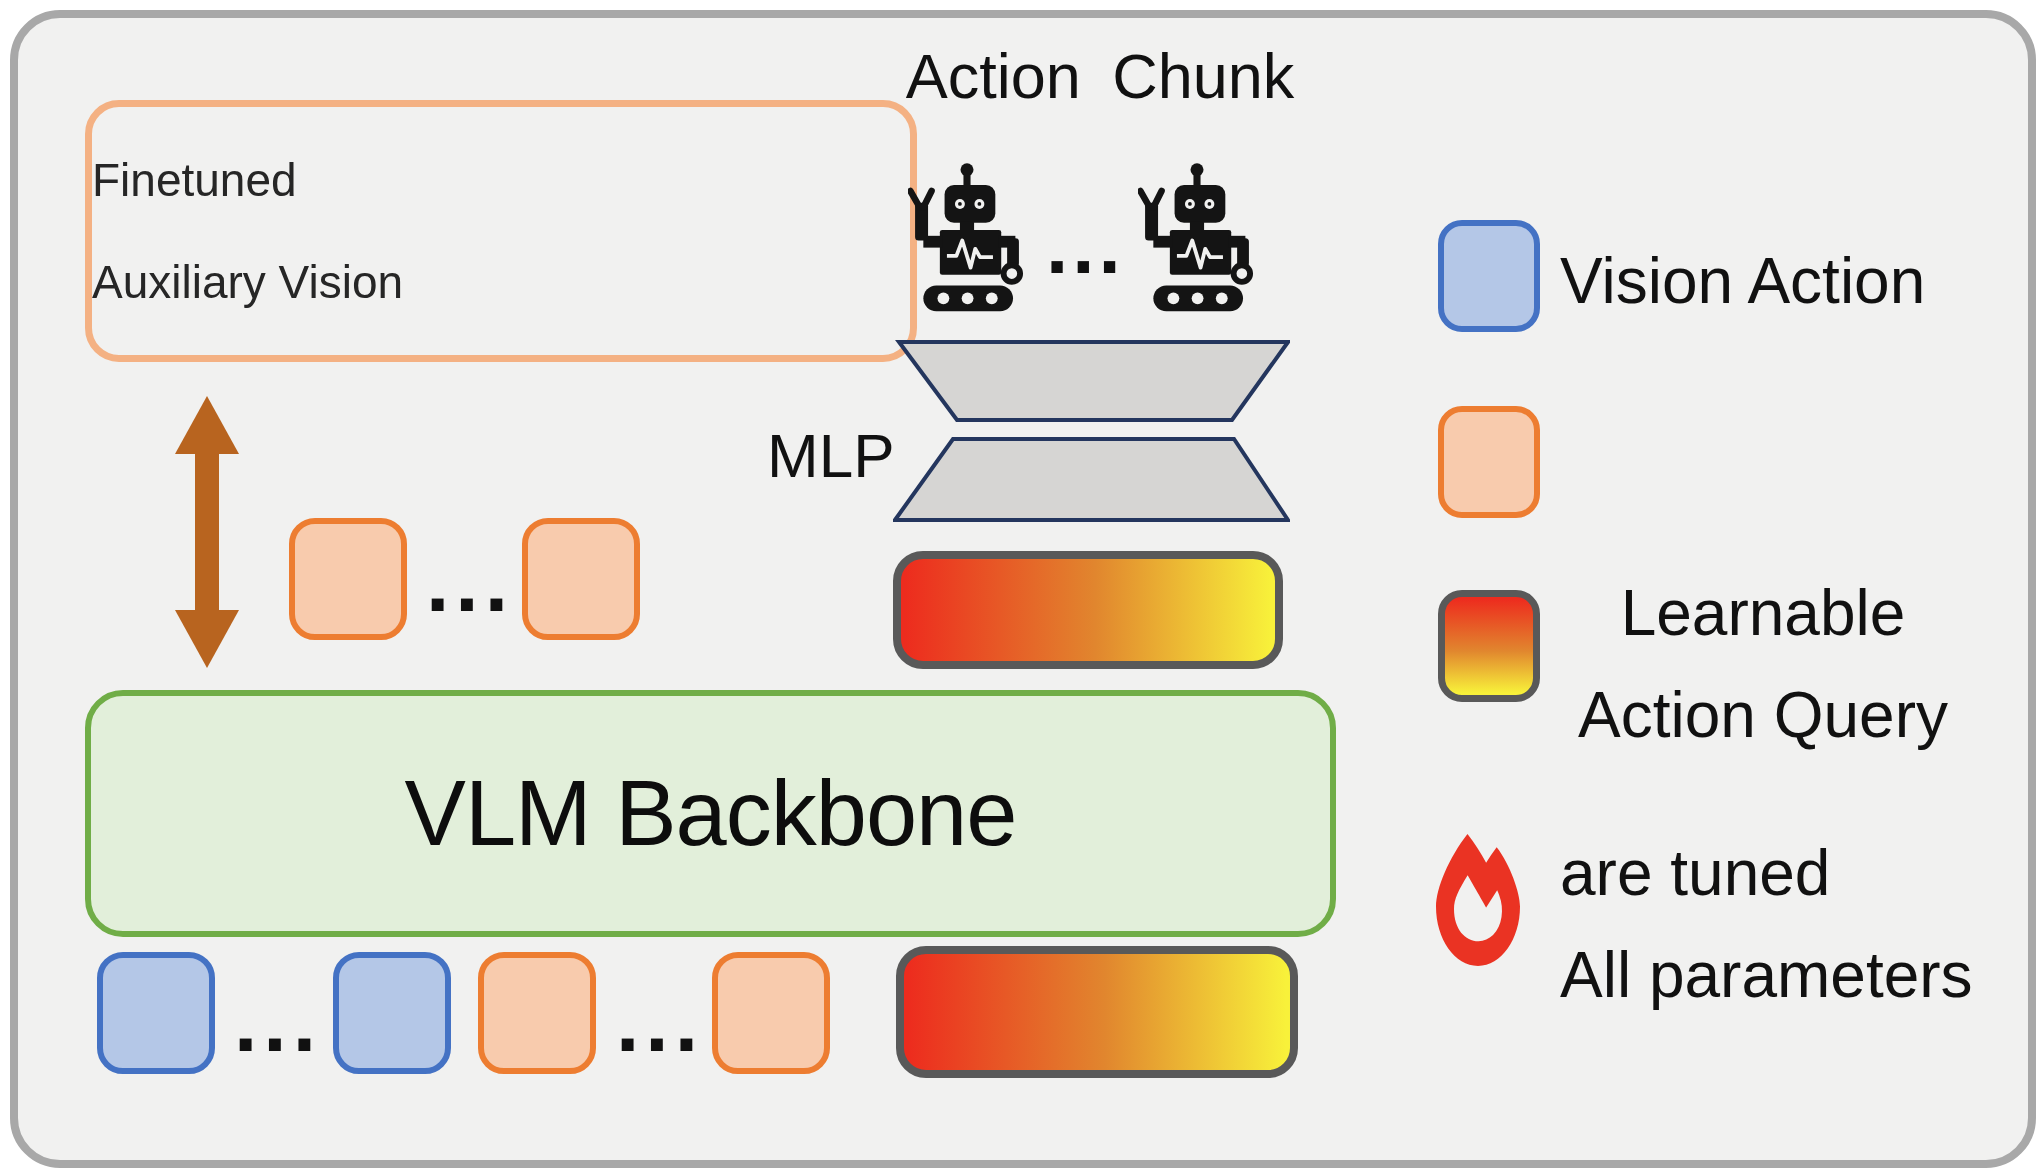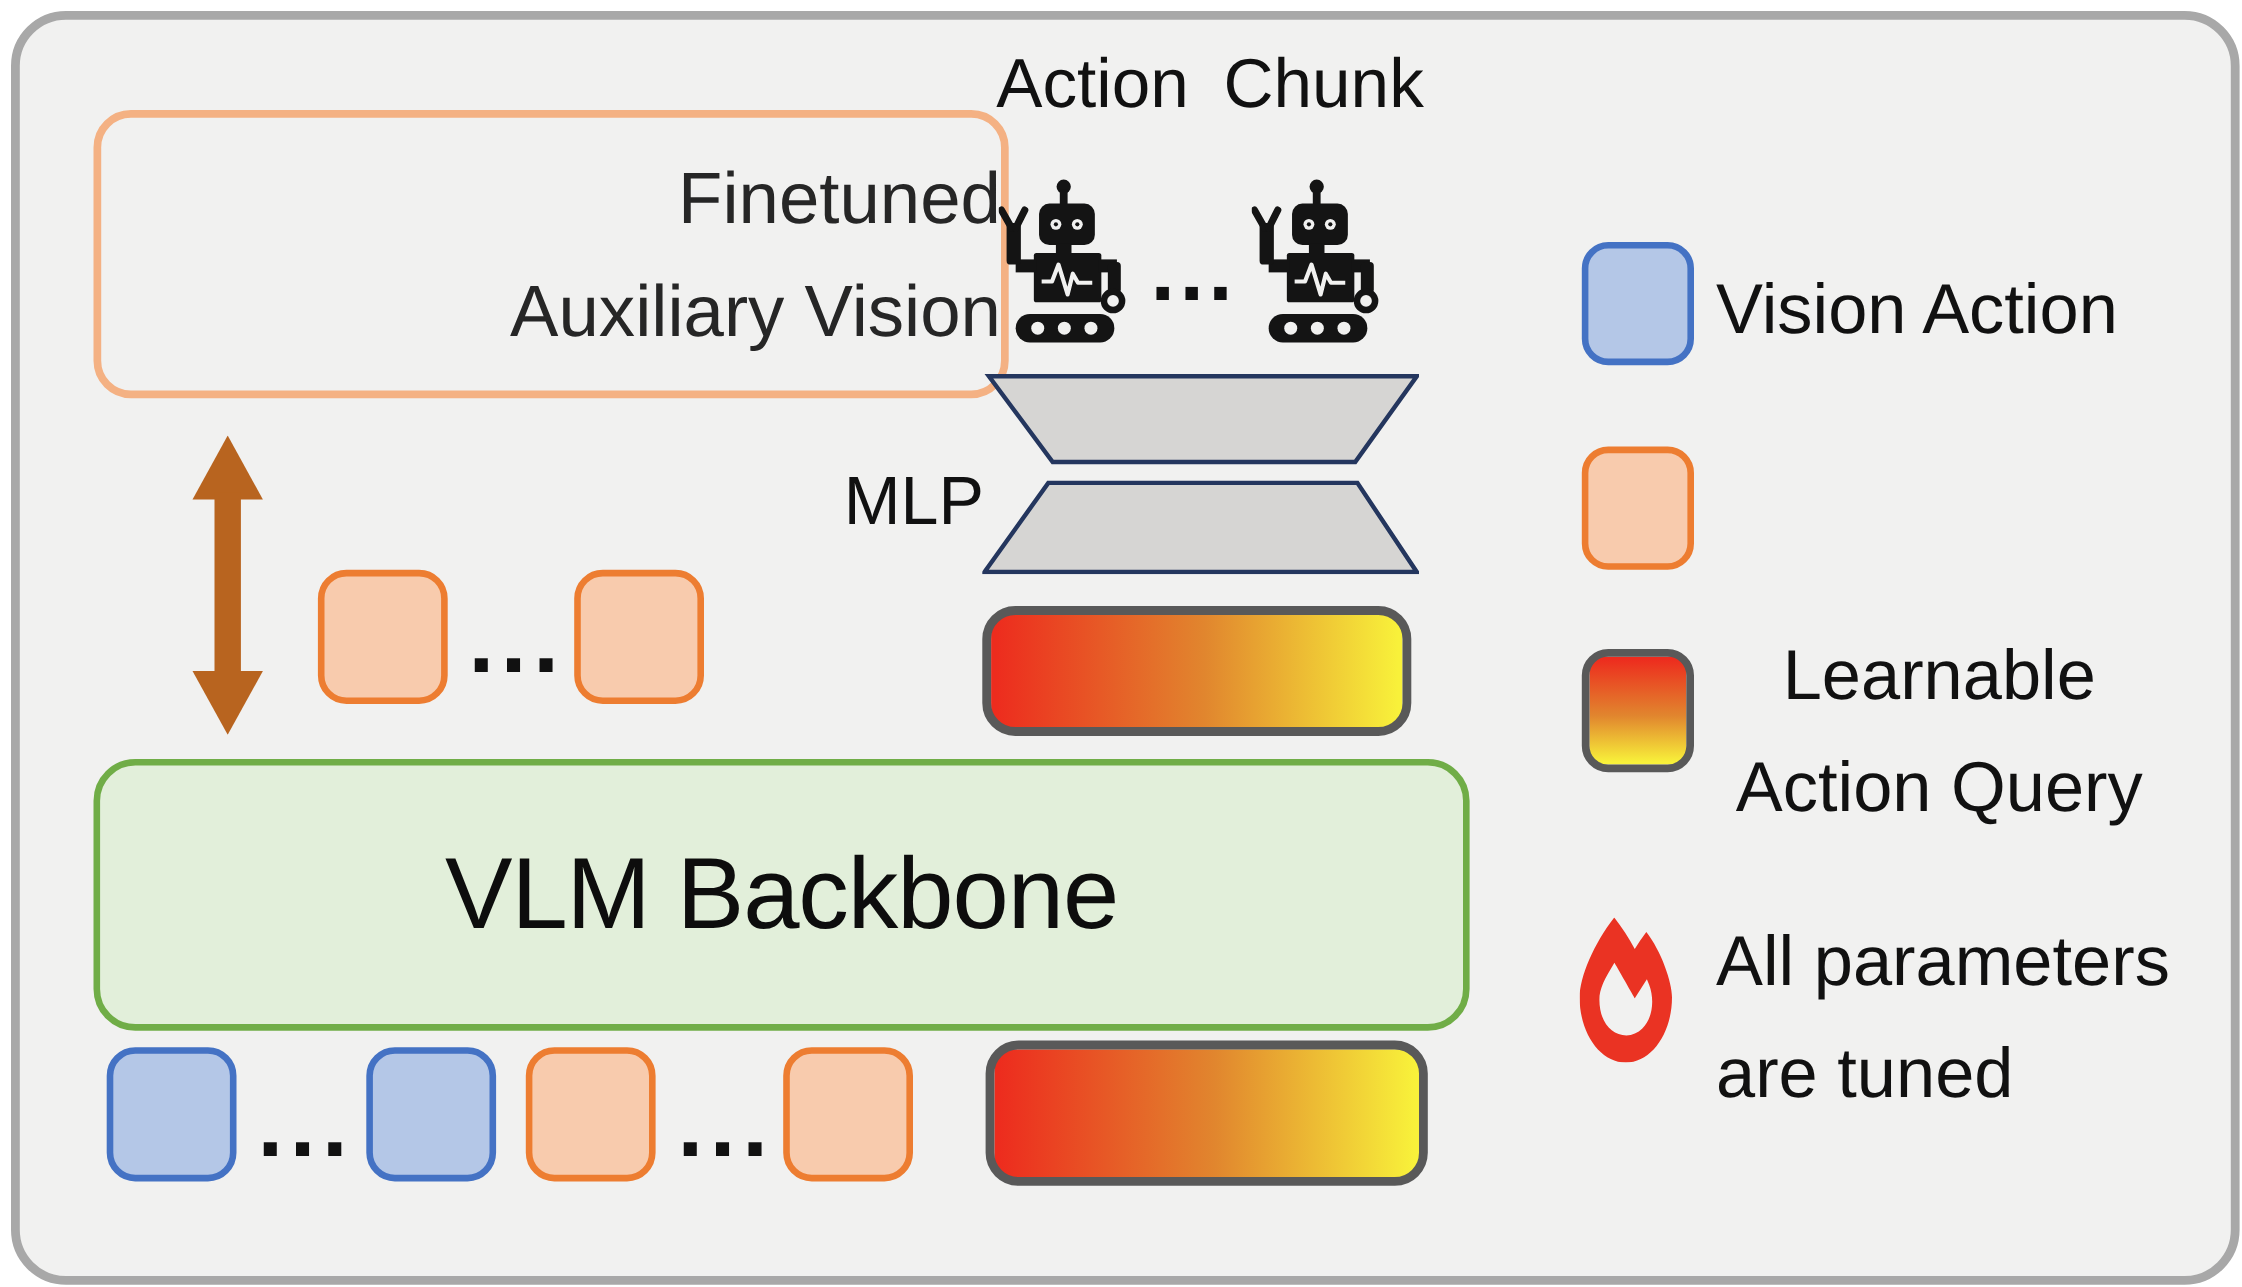--- a/index.html
+++ b/index.html
@@ -14,22 +14,22 @@
     left:10px;top:10px;width:2010px;height:1142px;
     background:var(--c-figure_background);
     border:8px solid var(--c-figure_border);
     border-radius:50px;
   }
   
   .aux-box{
     left:85px;top:100px;width:832px;height:262px;box-sizing:border-box;
     border:7px solid var(--c-orange_light_border);
     border-radius:34px;
-    display:flex;flex-direction:column;justify-content:center;align-items:flex-end;
-    font-size:66px;line-height:102px;color:#262626;text-align:center;
+    display:flex;flex-direction:column;justify-content:center;align-items:flex-start;
+    font-size:46px;line-height:102px;color:#262626;text-align:center;
   }
   
   .token{width:118px;height:122px;border-radius:26px;box-sizing:border-box;}
   .token.orange{background:var(--c-orange_fill);border:6px solid var(--c-orange_border);}
   .token.blue{background:var(--c-blue_fill);border:6px solid var(--c-blue_border);}
   .dots{font-weight:bold;font-size:84px;letter-spacing:6px;line-height:1;color:#111;}
   .dots.small{font-size:80px;letter-spacing:4px;}
   
   .vlm-box{
     left:85px;top:690px;width:1251px;height:247px;box-sizing:border-box;
@@ -182,17 +182,17 @@
     <div>Learnable</div>
     <div>Action Query</div>
   </div>
 
   <div class="abs" style="left:1436px;top:834px;width:84px;height:132px;">
     <svg width="84" height="132" viewBox="0 0 448 512" preserveAspectRatio="none">
       <path style="fill:var(--c-flame_red);" d="M323.56 51.2c-20.8 19.3-39.58 39.59-56.22 59.97C240.08 73.62 206.28 35.53 168 0 69.74 91.17 0 209.96 0 281.6 0 408.85 100.29 512 224 512s224-103.15 224-230.4c0-53.27-51.98-163.14-124.44-230.4zm-19.47 340.65C282.43 407.01 255.72 416 226.86 416 154.71 416 96 368.26 96 290.75c0-38.61 24.31-72.63 72.79-130.75 6.93 7.98 98.83 125.34 98.83 125.34l58.63-66.88c4.14 6.85 7.91 13.55 11.27 19.97 27.35 52.19 15.81 118.97-33.43 153.42z"></path>
     </svg>
   </div>
   <div class="abs legend-label two-line tuned-label" style="left:1560px;top:822px;">
+    <div>are tuned</div>
     <div>All parameters</div>
-    <div>are tuned</div>
   </div>
 
 </div>
 
 </body></html>

